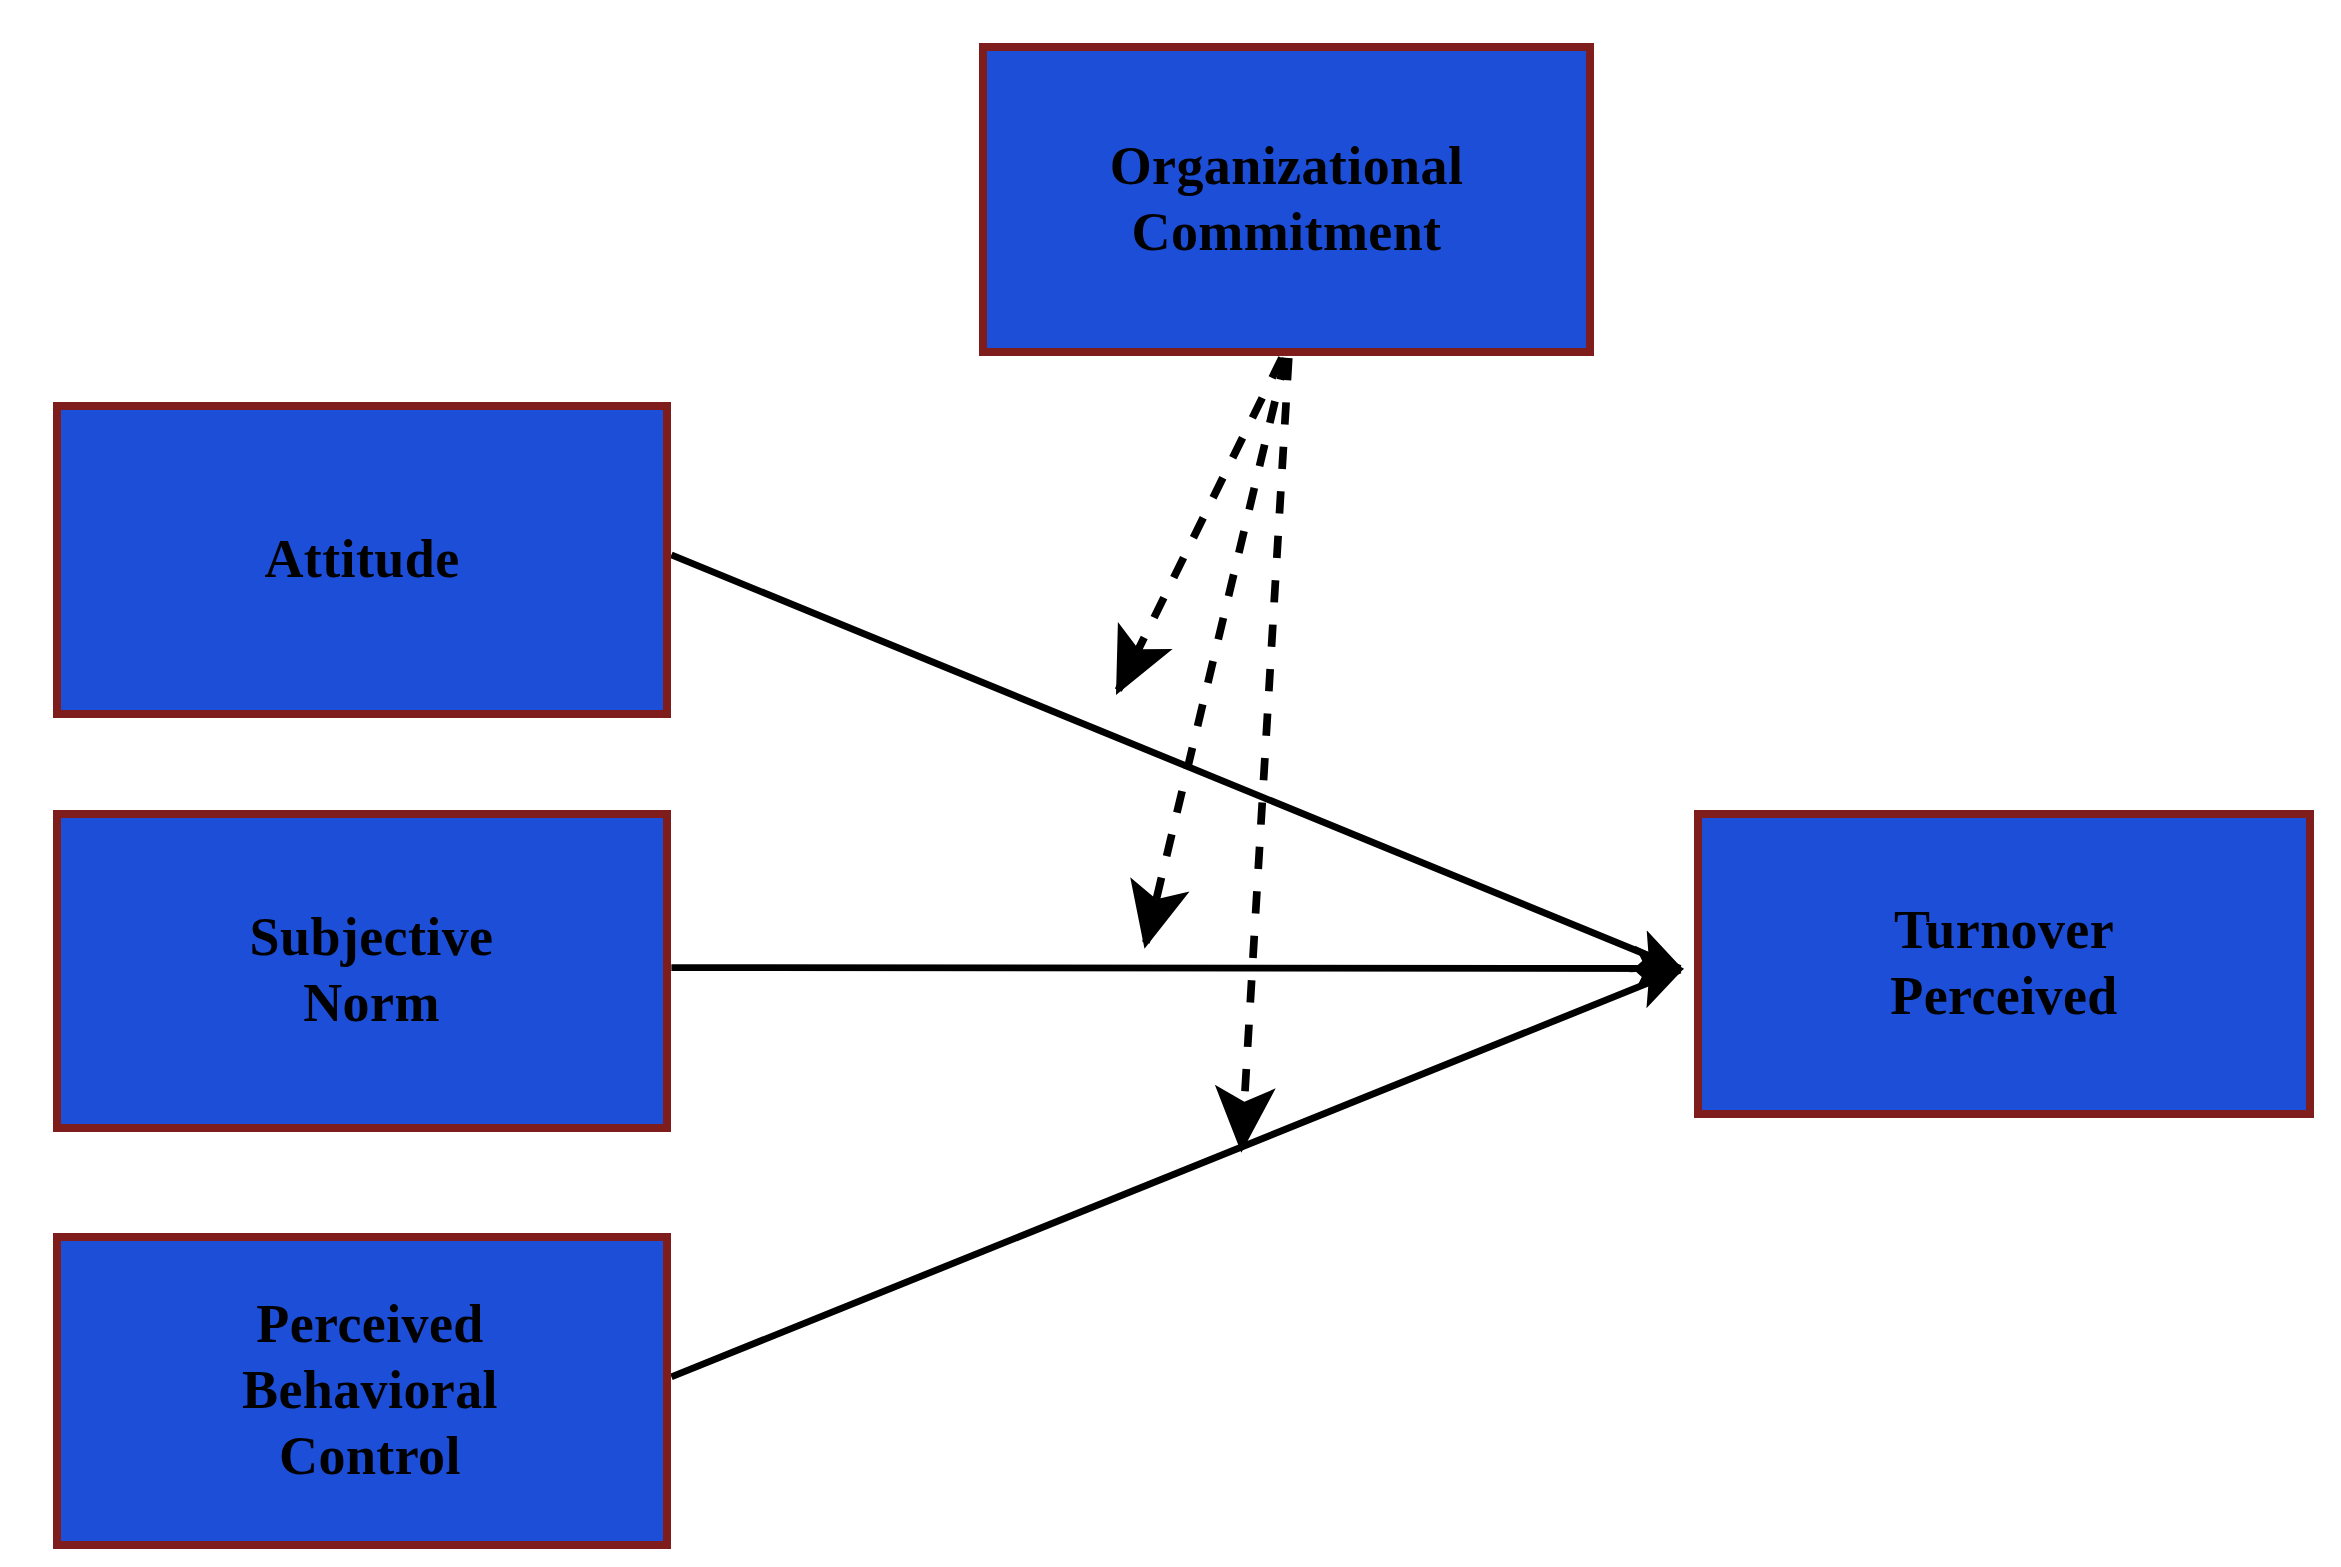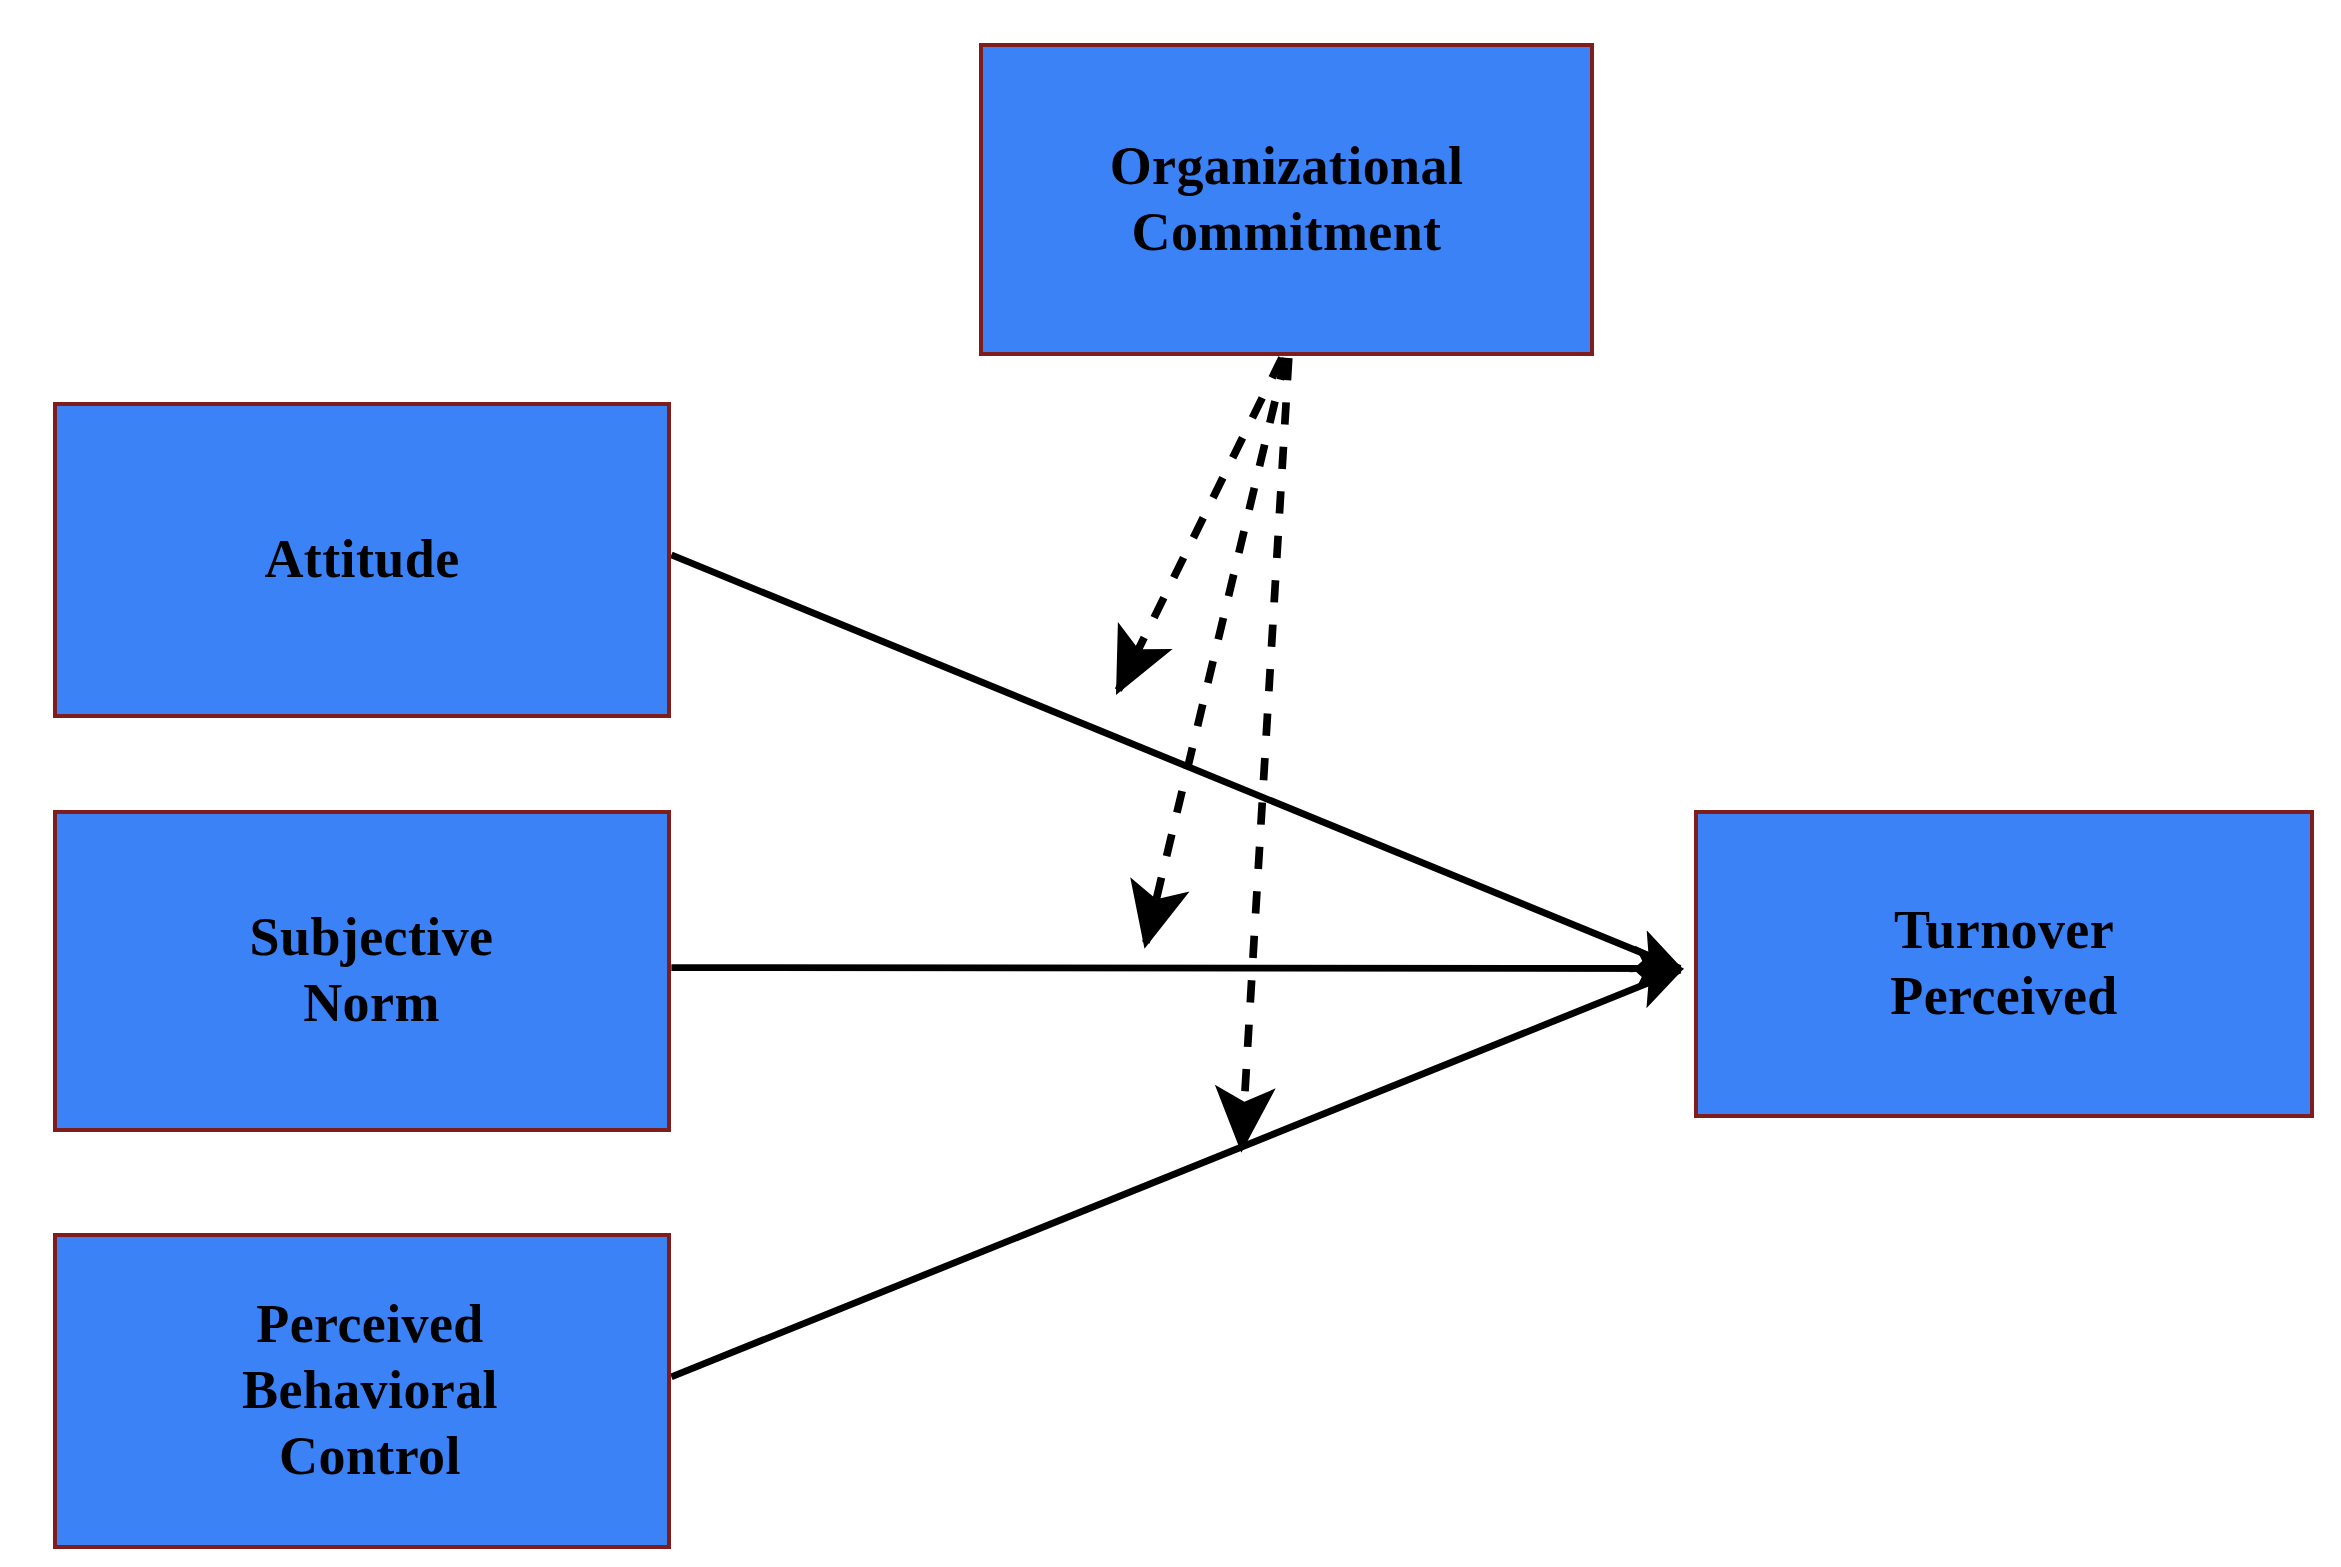--- a/index.html
+++ b/index.html
@@ -22,22 +22,22 @@
     position: absolute;
     left: 0;
     top: 0;
     width: 2342px;
     height: 1567px;
     pointer-events: none;
   }
   .node {
     position: absolute;
     box-sizing: border-box;
-    background: #3b82f6;
-    border: 4px solid #7f1d1d;
+    background: #1d4ed8;
+    border: 8px solid #7f1d1d;
     display: flex;
     align-items: center;
     justify-content: center;
     text-align: center;
     z-index: 3;
   }
   .node-label {
     font-weight: bold;
     font-size: 54px;
     line-height: 1.22;

